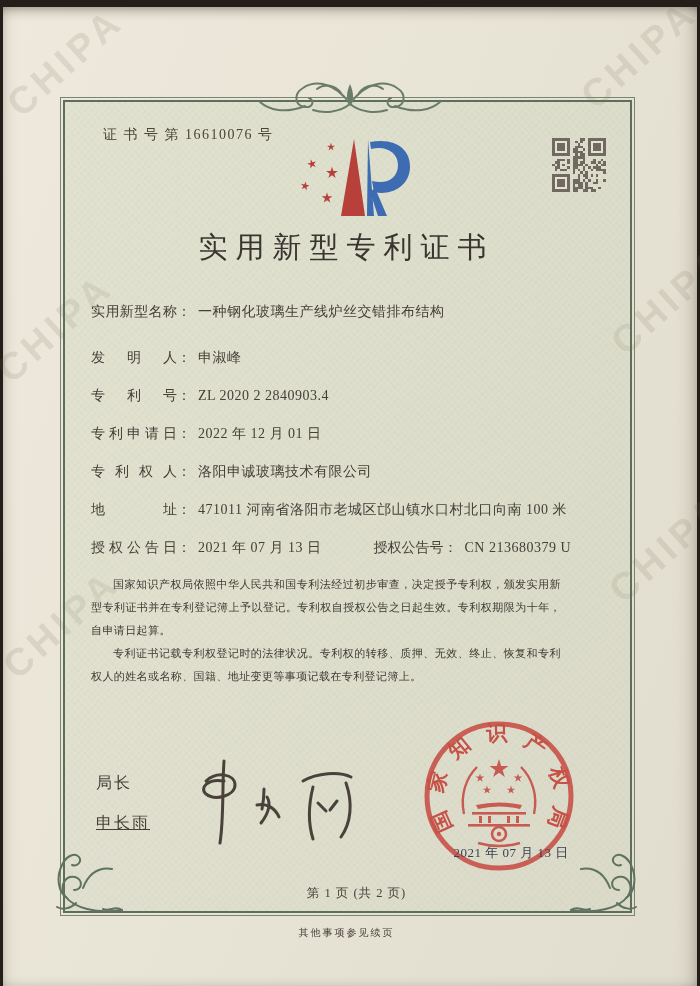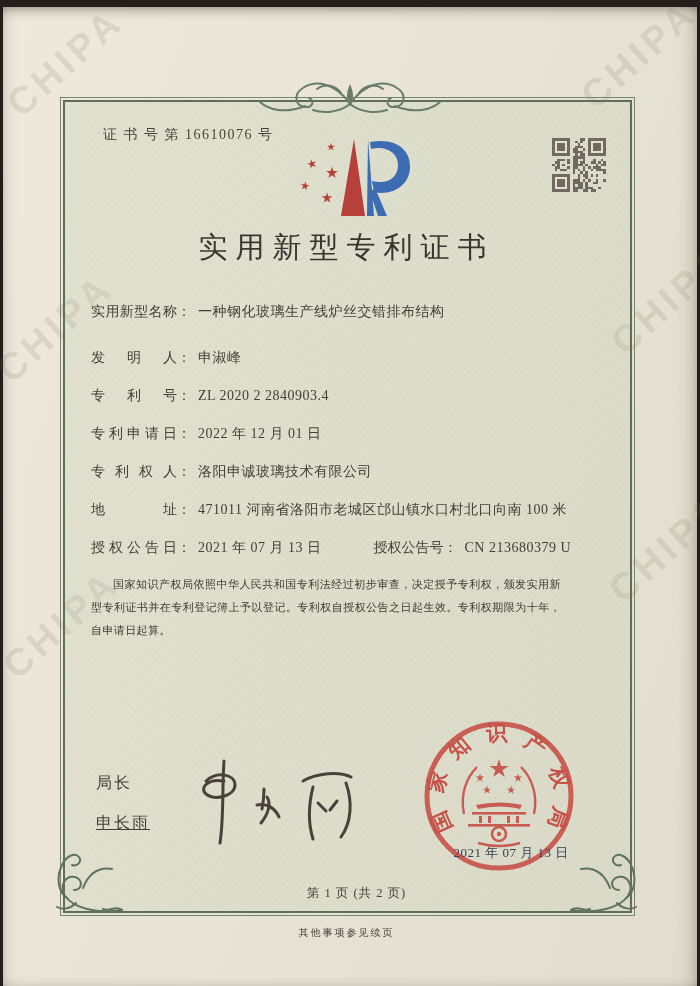--- a/index.html
+++ b/index.html
@@ -285,20 +285,21 @@
       <div class="f-row">
         <span class="f-label">地址</span><span>：</span><span class="f-value">471011 河南省洛阳市老城区邙山镇水口村北口向南 100 米</span>
       </div>
       <div class="f-row">
         <span class="f-label">授权公告日</span><span>：</span><span class="f-value">2021 年 07 月 13 日</span><span class="f-pair2">授权公告号</span><span>：</span><span class="f-value">CN 213680379 U</span>
       </div>
     </div>
 
     <div class="paras">
       <p>国家知识产权局依照中华人民共和国专利法经过初步审查，决定授予专利权，颁发实用新型专利证书并在专利登记簿上予以登记。专利权自授权公告之日起生效。专利权期限为十年，自申请日起算。</p>
+      <p>专利证书记载专利权登记时的法律状况。专利权的转移、质押、无效、终止、恢复和专利权人的姓名或名称、国籍、地址变更等事项记载在专利登记簿上。</p>
     </div>
 
     <div class="officer-title">局长</div>
     <div class="officer-name">申长雨</div>
 
     <svg class="signature" viewBox="0 0 218 106">
       <g stroke="#49423a" stroke-width="3" fill="none" stroke-linecap="round" stroke-linejoin="round">
         <path d="M33,14 C31,42 33,70 29,96"></path>
         <path d="M15,34 C26,24 44,27 44,38 C44,49 24,54 15,47 C8,41 17,31 33,34"></path>
         <path d="M76,50 C80,56 78,66 70,76"></path>

